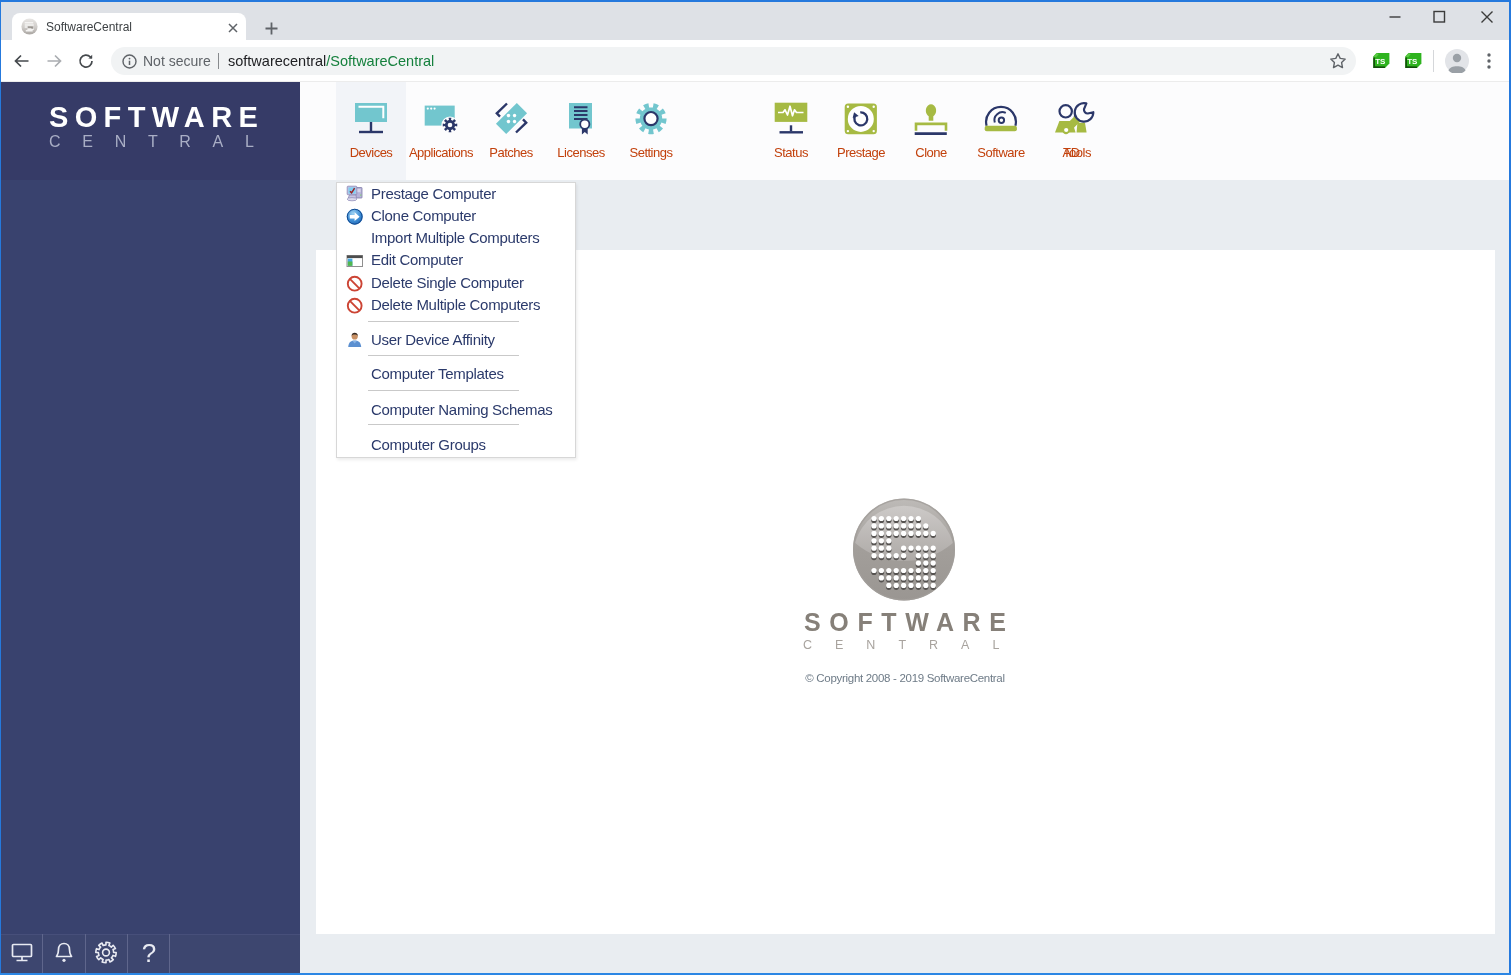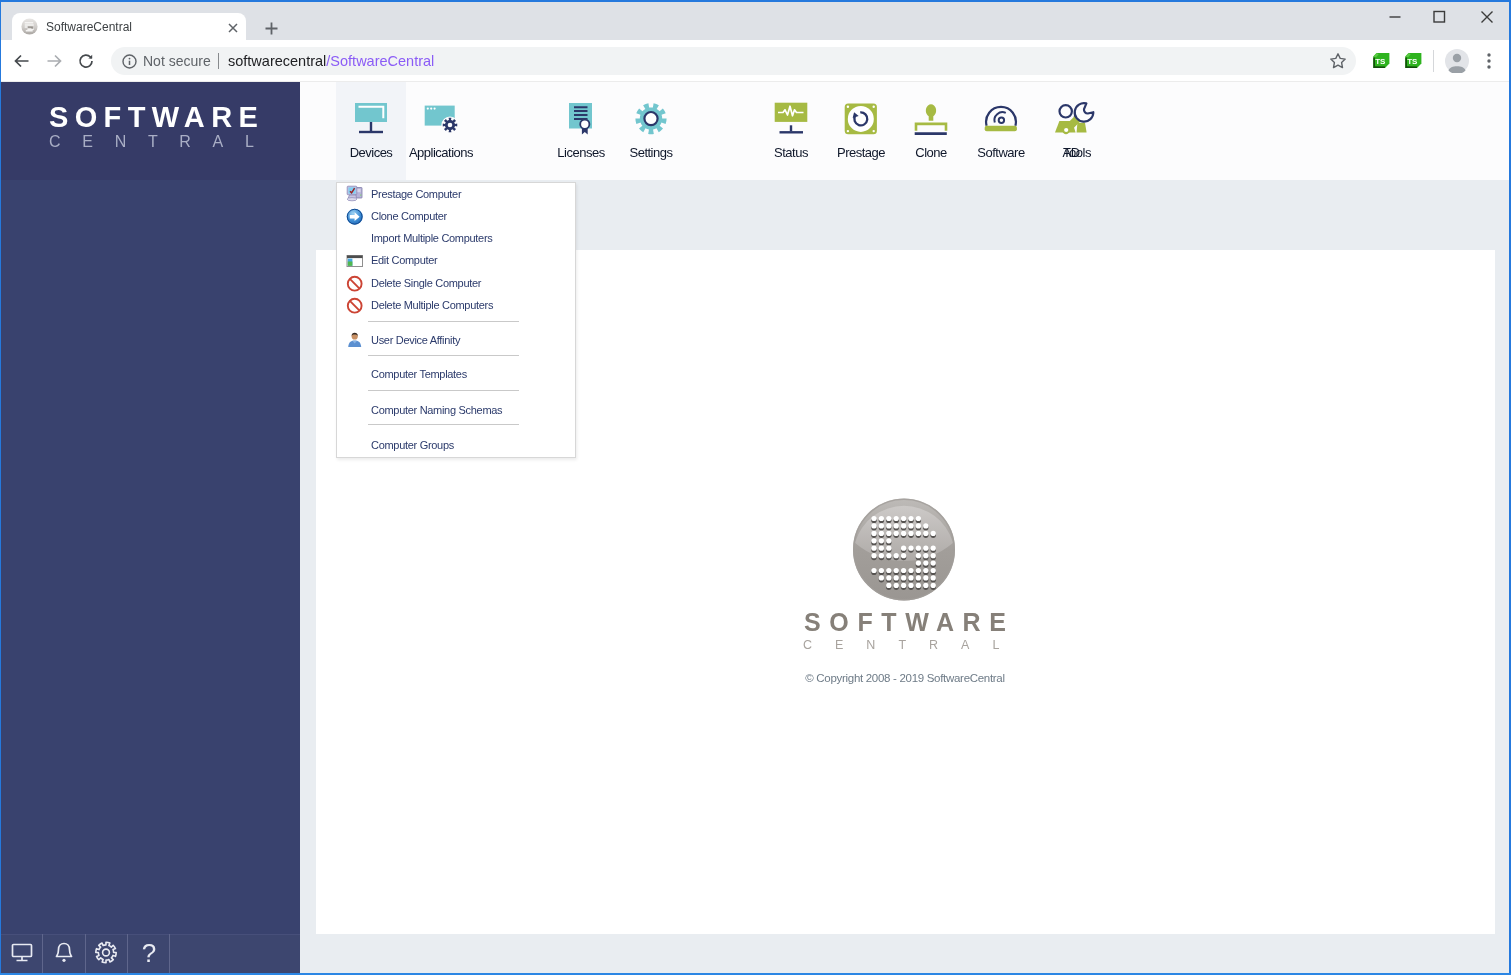--- a/index.html
+++ b/index.html
@@ -1,22 +1,22 @@
 <!DOCTYPE html>
 <html><head>
 <meta charset="utf-8">
 <style>
   * { margin:0; padding:0; box-sizing:border-box; }
   html,body { width:1511px; height:975px; overflow:hidden; }
   body { font-family:"Liberation Sans", sans-serif; position:relative; background:#fff; }
   .abs { position:absolute; }
   .nit { position:absolute; top:0; width:72px; height:98px; }
   .nit svg { position:absolute; left:12px; top:19px; }
-  .nlb { position:absolute; top:63px; width:72px; text-align:center; font-size:13px; color:#0f172a; letter-spacing:-0.5px; }
-  .mtx { position:absolute; left:370px; height:16px; line-height:16px; font-size:11px; color:#2b3a6b; letter-spacing:-0.3px; }
+  .nlb { position:absolute; top:63px; width:72px; text-align:center; font-size:13px; color:#c2410c; letter-spacing:-0.5px; }
+  .mtx { position:absolute; left:370px; height:16px; line-height:16px; font-size:15px; color:#2b3a6b; letter-spacing:-0.3px; }
   .msep { position:absolute; left:367px; width:151px; height:1px; background:#c9c9c9; }
 </style>
 </head>
 <body>
 
 <div class="abs" style="left:0;top:0;width:1511px;height:2px;background:#2579dd;z-index:50"></div>
 <div class="abs" style="left:0;top:0;width:1px;height:975px;background:#2579dd;z-index:50"></div>
 <div class="abs" style="right:0;top:0;width:2px;height:975px;background:#2579dd;z-index:50"></div>
 <div class="abs" style="left:0;top:973px;width:1511px;height:2px;background:#2b86e4;z-index:50"></div>
 
@@ -66,21 +66,21 @@
       <path d="M14.2 1.8 L14.2 5.6 L10.4 5.6" fill="#45494d" stroke="none"></path>
     </svg>
   <div class="abs" style="left:111px;top:7px;width:1245px;height:28px;background:#f1f3f4;border-radius:14px;"></div>
   <svg class="abs" style="left:122px;top:14px" width="15" height="15" viewBox="0 0 15 15">
       <circle cx="7.5" cy="7.5" r="6.5" fill="none" stroke="#5f6368" stroke-width="1.4"></circle>
       <path d="M7.5 6.7 V11" stroke="#5f6368" stroke-width="1.5"></path>
       <circle cx="7.5" cy="4.6" r="0.9" fill="#5f6368"></circle>
     </svg>
   <div class="abs" style="left:143px;top:14px;height:16px;font-size:14px;color:#5f6368;line-height:15px;">Not secure</div>
   <div class="abs" style="left:218px;top:13px;width:1px;height:16px;background:#878a8d;"></div>
-  <div class="abs" style="left:228px;top:13px;height:17px;font-size:14.5px;line-height:16px;color:#202124;">softwarecentral<span style="color:#8b5cf6">/SoftwareCentral</span></div>
+  <div class="abs" style="left:228px;top:13px;height:17px;font-size:14.5px;line-height:16px;color:#202124;">softwarecentral<span style="color:#15803d">/SoftwareCentral</span></div>
 
   <svg class="abs" style="left:1329px;top:12px" width="18" height="18" viewBox="0 0 18 18">
       <path d="M9 1.8 L11.2 6.4 L16.2 7.1 L12.6 10.6 L13.5 15.6 L9 13.2 L4.5 15.6 L5.4 10.6 L1.8 7.1 L6.8 6.4 Z" fill="none" stroke="#5f6368" stroke-width="1.4" stroke-linejoin="round"></path>
     </svg>
 
   <svg class="abs" style="left:1372px;top:12px" width="18" height="18" viewBox="0 0 18 18">
     <polygon points="4.6,0.9 17.4,0.9 17.4,11.4 13,16.1 1.3,16.1 1.3,4.4" fill="#2eb31e"></polygon>
     <polygon points="4.6,0.9 1.3,4.4 4.1,5.2 6.7,2.3" fill="#5ac944"></polygon>
     <polygon points="1.3,5.5 1.3,16.1 13,16.1 13,14.5 3,14.3 2.9,5.5" fill="#124f0b"></polygon>
     <text x="8.3" y="11.9" font-size="8" font-weight="bold" fill="#fff" text-anchor="middle" font-family="Liberation Sans">TS</text>
@@ -150,20 +150,34 @@
     <svg width="48" height="34" viewBox="0 0 48 34">
       <rect x="7.7" y="4.6" width="30" height="20" fill="#72c6ce"></rect>
       <circle cx="10.8" cy="7.6" r="1.1" fill="#fff"></circle>
         <circle cx="14.2" cy="7.6" r="1.1" fill="#fff"></circle>
         <circle cx="17.6" cy="7.6" r="1.1" fill="#fff"></circle>
       <circle cx="33" cy="24" r="8.6" fill="#fcfcfd"></circle>
       <path d="M 40.16,22.58 A 7.3 7.3 0 0 1 40.16,25.42 L 38.00,24.99 A 5.1 5.1 0 0 1 37.24,26.83 L 39.07,28.06 A 7.3 7.3 0 0 1 37.06,30.07 L 35.83,28.24 A 5.1 5.1 0 0 1 33.99,29.00 L 34.42,31.16 A 7.3 7.3 0 0 1 31.58,31.16 L 32.01,29.00 A 5.1 5.1 0 0 1 30.17,28.24 L 28.94,30.07 A 7.3 7.3 0 0 1 26.93,28.06 L 28.76,26.83 A 5.1 5.1 0 0 1 28.00,24.99 L 25.84,25.42 A 7.3 7.3 0 0 1 25.84,22.58 L 28.00,23.01 A 5.1 5.1 0 0 1 28.76,21.17 L 26.93,19.94 A 7.3 7.3 0 0 1 28.94,17.93 L 30.17,19.76 A 5.1 5.1 0 0 1 32.01,19.00 L 31.58,16.84 A 7.3 7.3 0 0 1 34.42,16.84 L 33.99,19.00 A 5.1 5.1 0 0 1 35.83,19.76 L 37.06,17.93 A 7.3 7.3 0 0 1 39.07,19.94 L 37.24,21.17 A 5.1 5.1 0 0 1 38.00,23.01 Z" fill="#2b3769"></path>
       <circle cx="33" cy="24" r="2.3" fill="#fcfcfd"></circle>
     </svg>
     <div class="nlb">Applications</div>
+  </div>
+  <div class="nit" style="left:474px">
+    <svg width="48" height="34" viewBox="0 0 48 34">
+      <g transform="rotate(-45 24.5 17.5)">
+        <rect x="9.75" y="10.25" width="29.5" height="14.5" fill="#72c6ce"></rect>
+        <circle cx="24.5" cy="13.2" r="1.7" fill="#fff"></circle>
+        <circle cx="20.2" cy="17.5" r="1.7" fill="#fff"></circle>
+        <circle cx="28.8" cy="17.5" r="1.7" fill="#fff"></circle>
+        <circle cx="24.5" cy="21.8" r="1.7" fill="#fff"></circle>
+      </g>
+      <path d="M 20,2.5 L 9.8,12.4 L 13,15.7" stroke="#2b3769" stroke-width="2.4" fill="none"></path>
+      <path d="M 29,31.5 L 39.2,21.6 L 36,18.3" stroke="#2b3769" stroke-width="2.4" fill="none"></path>
+    </svg>
+    <div class="nlb">Patches</div>
   </div>
   <div class="nit" style="left:544px">
     <svg width="48" height="34" viewBox="0 0 48 34">
       <rect x="12" y="2" width="23" height="25.5" fill="#72c6ce"></rect>
       <path d="M17 6.2 H30.5 M17 10.1 H30.5 M17 14 H30.5 M17 17.9 H30.5" stroke="#2b3769" stroke-width="2" fill="none"></path>
       <path d="M 24.9,26.3 L 30.7,26.3 L 30.7,33.5 L 27.8,31 L 24.9,33.5 Z" fill="#2b3769"></path>
       <circle cx="27.8" cy="23.2" r="4.6" fill="#fff" stroke="#2b3769" stroke-width="1.8"></circle>
     </svg>
     <div class="nlb">Licenses</div>
   </div>

